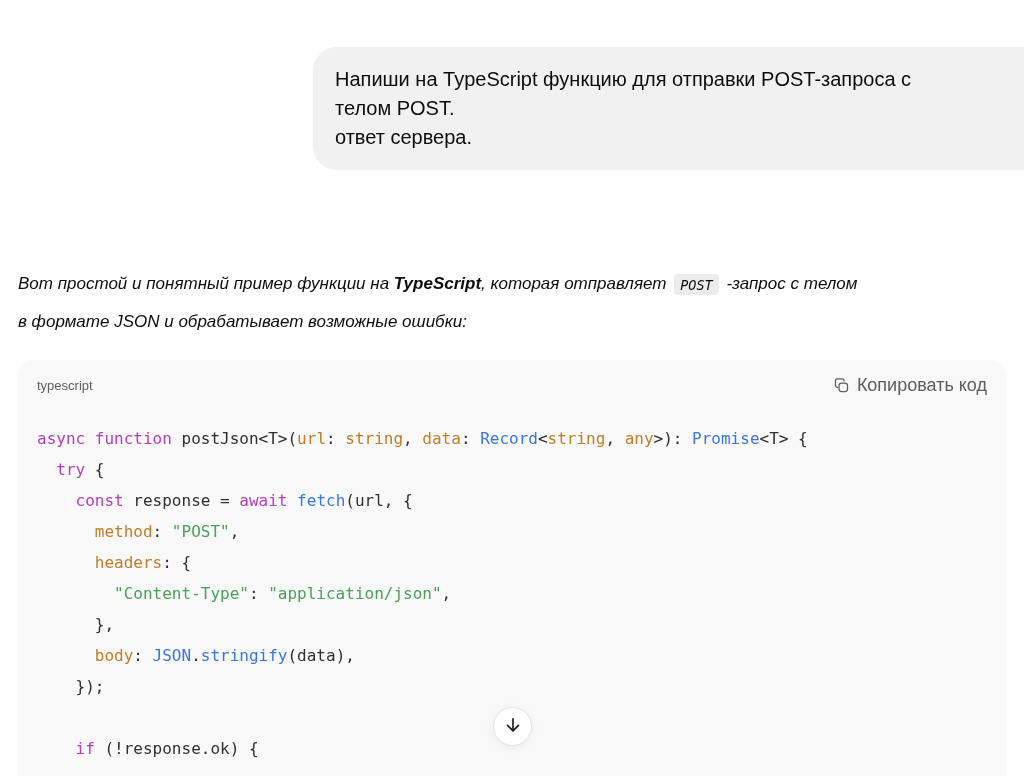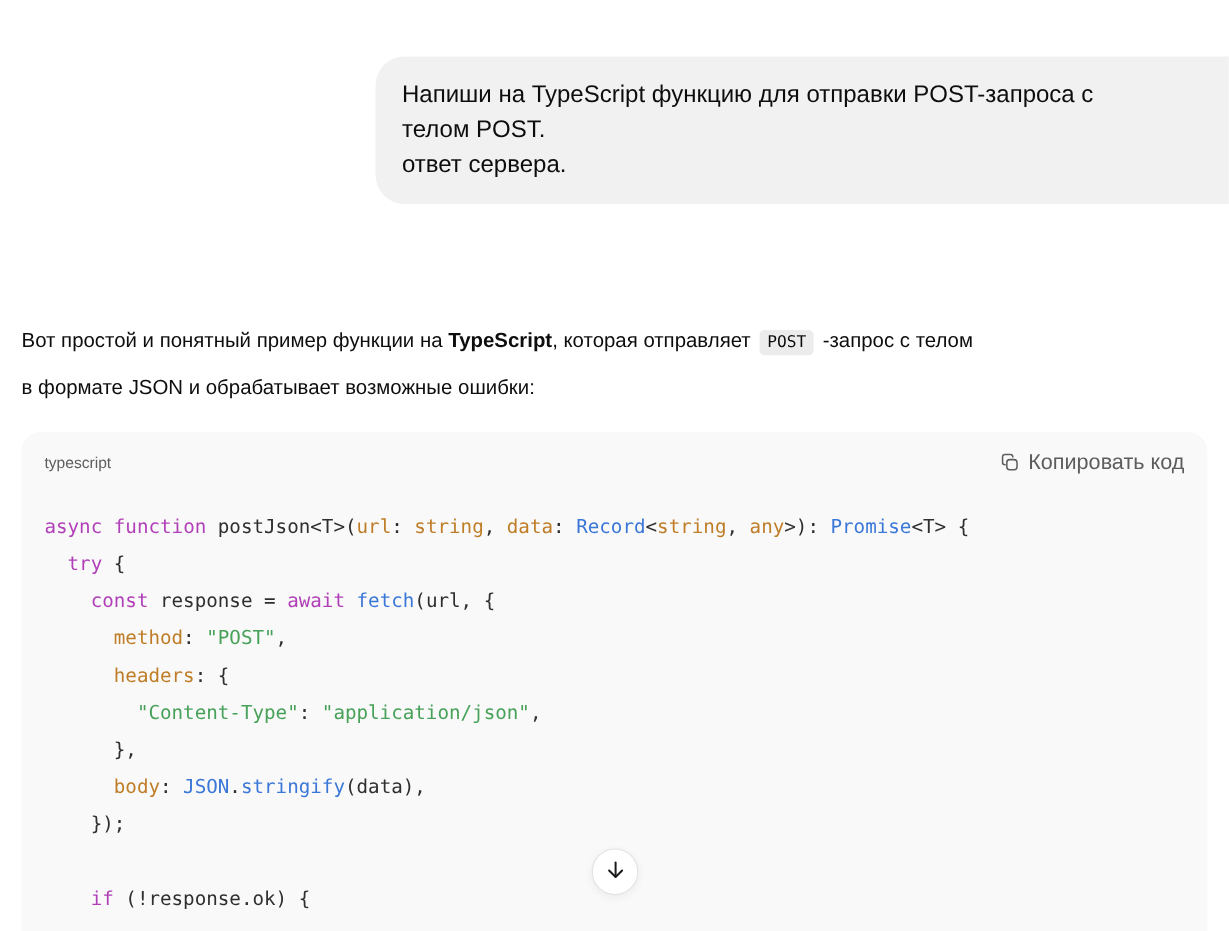--- a/index.html
+++ b/index.html
@@ -11,21 +11,21 @@
   
   .user-bubble{
     position:absolute;top:10px;left:313px;width:776px;box-sizing:border-box;
     background:#f1f1f1;border-radius:24px;padding:18px 22px;
     font-size:20px;line-height:29px;color:#0d0d0d;margin-top:37px;
   }
   .user-bubble .line{white-space:pre-wrap;}
   
   .assistant-intro{
     position:absolute;left:18px;top:265px;width:992px;
-    font-size:17px;line-height:37px;color:#0d0d0d;
+    font-size:17px;line-height:37px;color:#0d0d0d;font-style:italic;
   }
   .assistant-intro .line{white-space:pre-wrap;}
   .tk-text{}
   .tk-bold{font-weight:700;}
   .tk-code{
     font-family:"DejaVu Sans Mono","Liberation Mono",monospace;
     font-size:13.5px;background:#ececec;border-radius:4px;
     padding:2.5px 6px;margin:0 3px;white-space:pre;
   }
   

